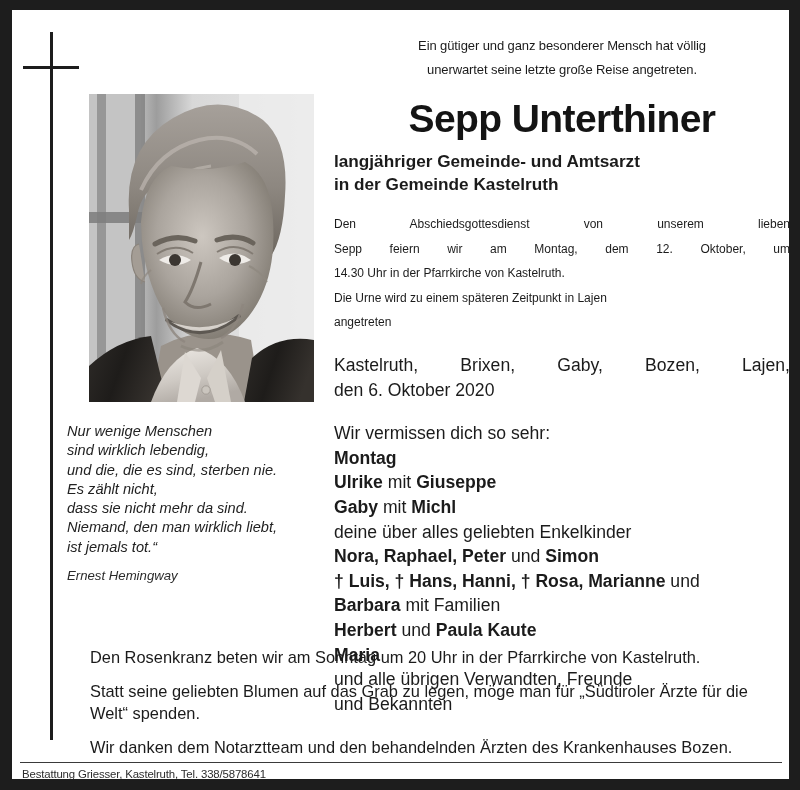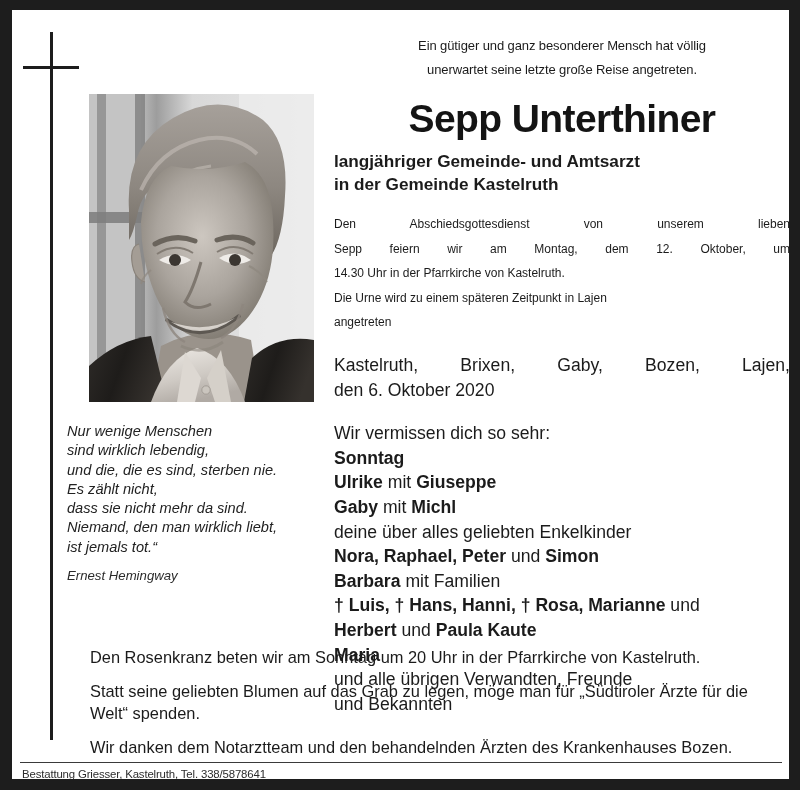--- a/index.html
+++ b/index.html
@@ -319,27 +319,27 @@
         <span class="tline">angetreten</span>
       </div>
 
       <div id="place-date">
         <span class="spread">Kastelruth, Brixen, Gaby, Bozen, Lajen,</span>
         <span class="tline">den 6. Oktober 2020</span>
       </div>
 
       <div id="mourners">
         <span class="mline">Wir vermissen dich so sehr:</span>
-        <span class="mline"><span class="b">Sonntag</span></span>
+        <span class="mline"><span class="b">Montag</span></span>
         <span class="mline"><span class="b">Ulrike</span><span> mit </span><span class="b">Giuseppe</span></span>
         <span class="mline"><span class="b">Gaby</span><span> mit </span><span class="b">Michl</span></span>
         <span class="mline"><span>deine über alles geliebten Enkelkinder</span></span>
         <span class="mline"><span class="b">Nora, Raphael, Peter</span><span> und </span><span class="b">Simon</span></span>
+        <span class="mline"><span class="b">† Luis, † Hans, Hanni, † Rosa, Marianne</span><span> und</span></span>
         <span class="mline"><span class="b">Barbara</span><span> mit Familien</span></span>
-        <span class="mline"><span class="b">† Luis, † Hans, Hanni, † Rosa, Marianne</span><span> und</span></span>
         <span class="mline"><span class="b">Herbert</span><span> und </span><span class="b">Paula Kaute</span></span>
         <span class="mline"><span class="b">Maria</span></span>
         <span class="mline"><span>und alle übrigen Verwandten, Freunde</span></span>
         <span class="mline"><span>und Bekannten</span></span>
       </div>
 
     </div>
 
     <div id="bottom-block">
       <p>Den Rosenkranz beten wir am Sonntag um 20 Uhr in der Pfarrkirche von Kastelruth.</p>

